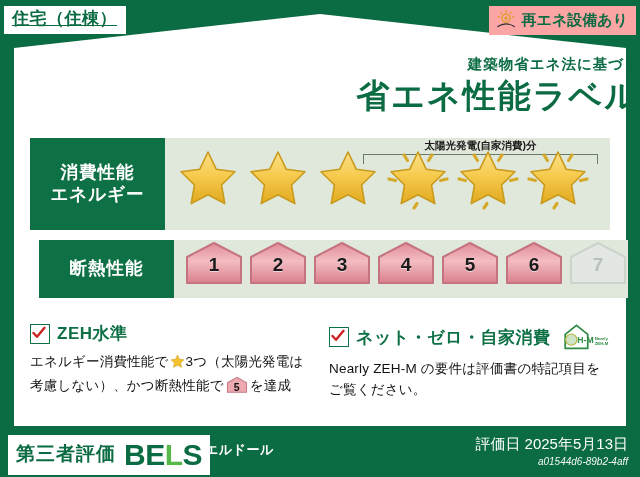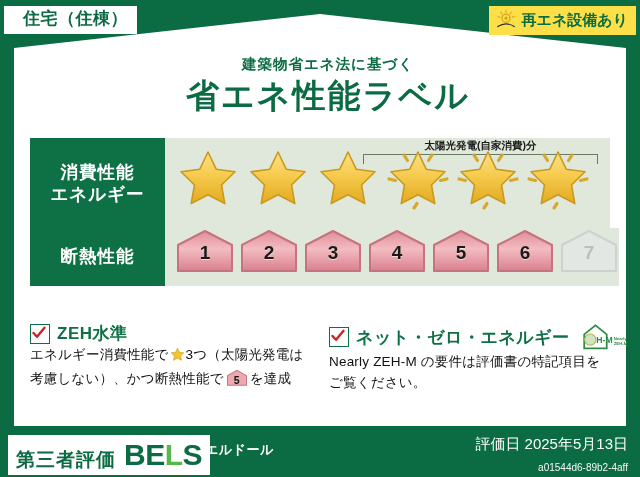--- a/index.html
+++ b/index.html
@@ -17,49 +17,50 @@
     position:absolute;left:14px;top:14px;width:612px;height:412px;
     background:#ffffff;
     clip-path:polygon(0 34px, 50% 0, 100% 34px, 100% 100%, 0 100%);
   }
 
   
   .type-badge{
     position:absolute;left:4px;top:6px;
     background:#ffffff;color:#0b6b42;
     font-size:17px;font-weight:bold;letter-spacing:.5px;
-    padding:4px 9px 5px 19px;line-height:1.1;
+    padding:4px 9px 5px 8px;line-height:1.1;
     white-space:nowrap;
+    text-decoration:underline;
   }
 
   
   .re-badge{
     position:absolute;right:4px;top:6px;
-    background:#fde047;color:#0b6b42;
+    background:#fca5a5;color:#0b6b42;
     font-size:15px;font-weight:bold;
     padding:3px 8px 4px 6px;line-height:1.2;
     display:flex;align-items:center;gap:5px;white-space:nowrap;
   }
   .sun-icon{width:22px;height:22px;display:block;flex:0 0 auto;}
 
   
-  .title-wrap{position:absolute;left:16px;right:0;top:56px;text-align:center;}
+  .title-wrap{position:absolute;left:16px;right:0;top:56px;text-align:right;}
   .title-sub{
     color:#0b6b42;font-size:14.5px;font-weight:bold;letter-spacing:1px;
     line-height:1.2;margin-bottom:4px;
   }
   .title-main{
     color:#0b6b42;font-size:33px;font-weight:bold;letter-spacing:2px;
     line-height:1.15;
   }
 
   
   .row{position:absolute;left:30px;width:580px;display:flex;}
   .row-energy{top:138px;height:92px;}
-  .row-insul{top:228px;height:58px;}
+  .row-insul{top:240px;height:58px;margin-left:9px;}
 
   .row-label{
     background:#0e7045;color:#ffffff;font-weight:bold;
     display:flex;flex-direction:column;align-items:center;justify-content:center;
     flex:0 0 135px;text-align:center;line-height:1.25;font-size:17.5px;
     letter-spacing:1px;
   }
   .row-value{
     flex:1 1 auto;background:#dfe8da;position:relative;
     display:flex;align-items:flex-start;
@@ -93,21 +94,21 @@
   .house span{
     position:absolute;left:0;right:0;top:50%;transform:translateY(-40%);
     text-align:center;font-size:19px;font-weight:bold;color:#1a1a1a;
     text-shadow:0 1px 0 rgba(255,255,255,.55);
   }
   .house.off span{color:#b9bfb9;text-shadow:none;}
 
   
   .info{position:absolute;top:322px;left:30px;width:580px;display:flex;gap:18px;}
   .info-col{flex:1 1 0;min-width:0;}
-  .info-head{display:flex;align-items:center;gap:7px;}
+  .info-head{display:flex;align-items:center;gap:7px;margin-bottom:7px;}
   .check-box{
     width:18px;height:18px;border:1.6px solid #0e7045;background:#fff;
     position:relative;flex:0 0 auto;
   }
   .check-box svg{position:absolute;left:1px;top:1px;}
   .info-title{
     font-size:17px;font-weight:bold;color:#0e7045;white-space:nowrap;
     letter-spacing:.5px;
   }
   .info-body{
@@ -118,36 +119,36 @@
   .inline-house span{
     position:absolute;left:0;right:0;top:3px;text-align:center;
     font-size:10.5px;font-weight:bold;color:#111;
   }
   .zehm-logo{width:52px;height:30px;flex:0 0 auto;margin-left:2px;}
 
   
   .footer{position:absolute;left:0;right:0;bottom:0;height:48px;}
   .bels-box{
     position:absolute;left:8px;top:6px;background:#ffffff;
-    padding:3px 8px 4px 8px;display:flex;align-items:flex-end;gap:8px;
+    padding:3px 8px 4px 8px;display:flex;align-items:center;gap:8px;
     line-height:1.1;
   }
   .bels-jp{font-size:19px;font-weight:bold;color:#0b6b42;letter-spacing:1px;}
   .bels-word{font-size:30px;font-weight:bold;letter-spacing:-.5px;}
   .bels-word .b1{color:#0b6b42;}
   .bels-word .b2{color:#57b947;}
   .owner{
     position:absolute;left:205px;top:12px;color:#ffffff;
     font-size:13px;font-weight:bold;letter-spacing:.5px;white-space:nowrap;
   }
   .eval{
     position:absolute;right:12px;top:6px;text-align:right;color:#ffffff;
   }
   .eval-date{font-size:15px;font-weight:normal;line-height:1.2;white-space:nowrap;}
-  .eval-code{font-size:10px;line-height:1.3;margin-top:8px;white-space:nowrap;opacity:.95;}
+  .eval-code{font-size:10px;line-height:1.3;margin-top:2px;white-space:nowrap;opacity:.95;font-style:italic;}
 </style>
 </head>
 <body>
 
 <div class="label-root">
   <div class="green-bg"></div>
   <div class="chevron"></div>
 
   <div class="type-badge">住宅（住棟）</div>
 
@@ -403,21 +404,21 @@
       </div>
     </div>
 
     <div class="info-col">
       <div class="info-head">
         <span class="check-box">
           <svg width="14" height="14" viewBox="0 0 14 14">
             <path d="M1.5 7 L5 10.8 L12.5 1.8" fill="none" stroke="#cc2222" stroke-width="2.4" stroke-linecap="round" stroke-linejoin="round"></path>
           </svg>
         </span>
-        <span class="info-title">ネット・ゼロ・エネルギー</span>
+        <span class="info-title">ネット・ゼロ・自家消費</span>
         <svg class="zehm-logo" viewBox="0 0 60 34">
           <path d="M6 14 L19 3.5 L32 14 L32 30 L6 30 Z" fill="none" stroke="#2e8b45" stroke-width="2"></path>
           <circle cx="13" cy="20" r="6.5" fill="#cfe3c6" stroke="#b6b43a" stroke-width="1.2"></circle>
           <text x="20" y="24" font-family="'Liberation Sans',sans-serif" font-size="10" font-weight="bold" fill="#2e8b45">H-M</text>
           <text x="40" y="20" font-family="'Liberation Sans',sans-serif" font-size="5" font-weight="bold" fill="#2e8b45">Nearly</text>
           <text x="40" y="26" font-family="'Liberation Sans',sans-serif" font-size="5" font-weight="bold" fill="#2e8b45">ZEH-M</text>
         </svg>
       </div>
       <div class="info-body">Nearly ZEH-M の要件は評価書の特記項目をご覧ください。</div>
     </div>

